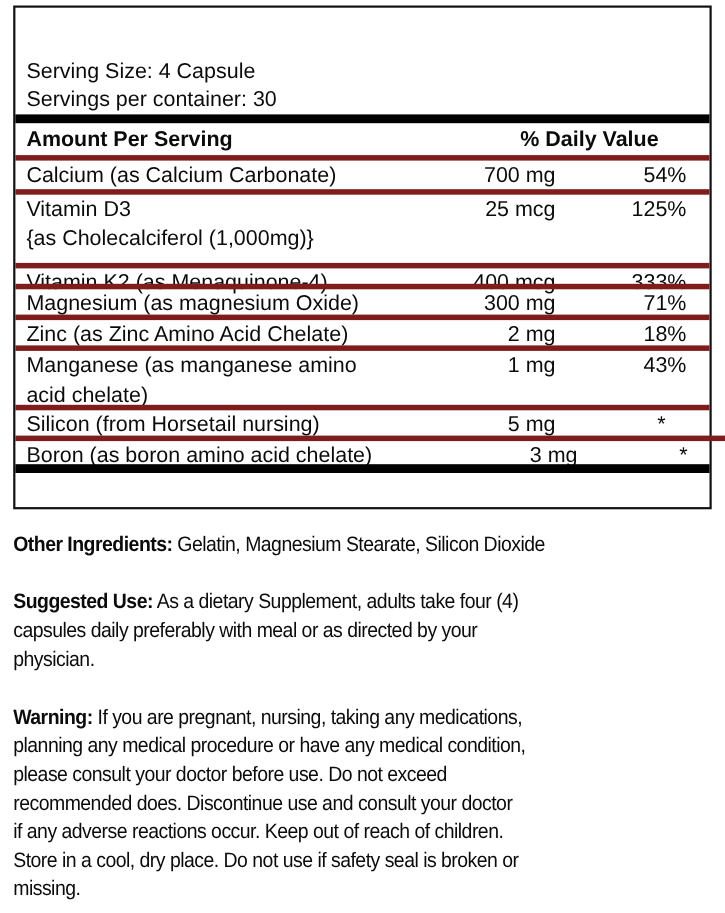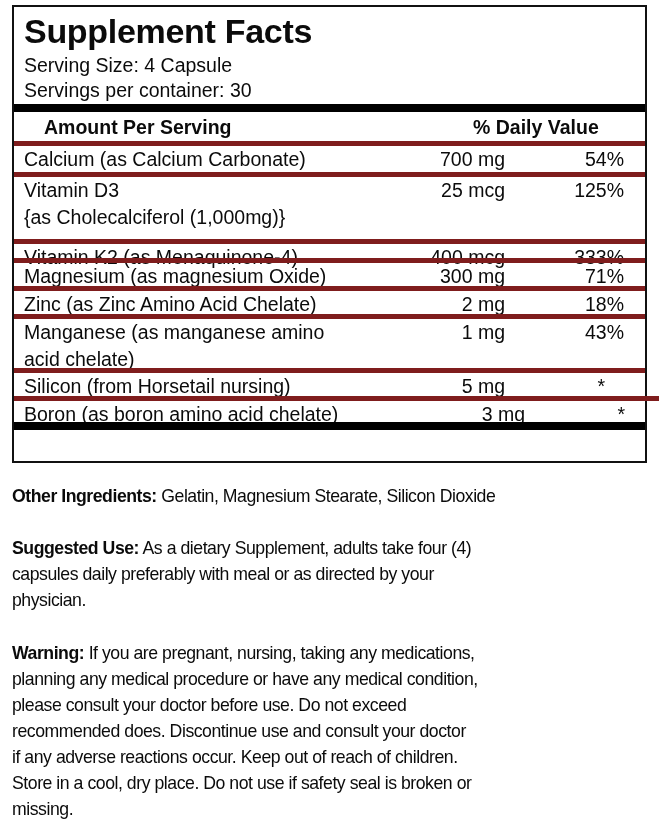--- a/index.html
+++ b/index.html
@@ -26,21 +26,21 @@
   .serving.per { top: 71px; }
   .thick {
     position: absolute; left: 0; width: 631px; height: 8px; background: #000;
   }
   .thick.top { top: 97px; }
   .thick.bottom { top: 415px; }
   .hdr {
     position: absolute; top: 106px; left: 0; width: 631px; height: 28px;
     font-weight: bold; font-size: 19.5px; line-height: 28px;
   }
-  .hdr .amt { position: absolute; left: 10px; margin-left: 20px; }
+  .hdr .amt { position: absolute; left: 10px; }
   .hdr .dv { position: absolute; left: 459px; text-align: right; }
   .row {
     position: absolute; left: 0; width: 631px;
     border-top: 5px solid #7f1d1d;
     font-size: 19.5px; line-height: 27px;
   }
   .row .name { position: absolute; left: 10px; top: 0; width: 360px; white-space: nowrap; }
   .row .amount { position: absolute; right: 140px; top: 0; white-space: nowrap; }
   .row .pct { position: absolute; right: 21px; top: 0; text-align: right; white-space: nowrap; }
   .row .pct.star { right: 40px; }
@@ -57,21 +57,20 @@
   }
   .para b { font-weight: bold; }
   .p1 { top: 483px; }
   .p2 { top: 535px; }
   .p3 { top: 640px; }
 </style>
 </head>
 <body>
 
 <div class="facts">
-  <div class="title">Supplement Facts</div>
   <div class="serving size">Serving Size: 4 Capsule</div>
   <div class="serving per">Servings per container: 30</div>
   <div class="thick top"></div>
 
   <div class="hdr">
     <span class="amt">Amount Per Serving</span>
     <span class="dv">% Daily Value</span>
   </div>
 
   <div class="row" style="top:134px;height:30px;">

